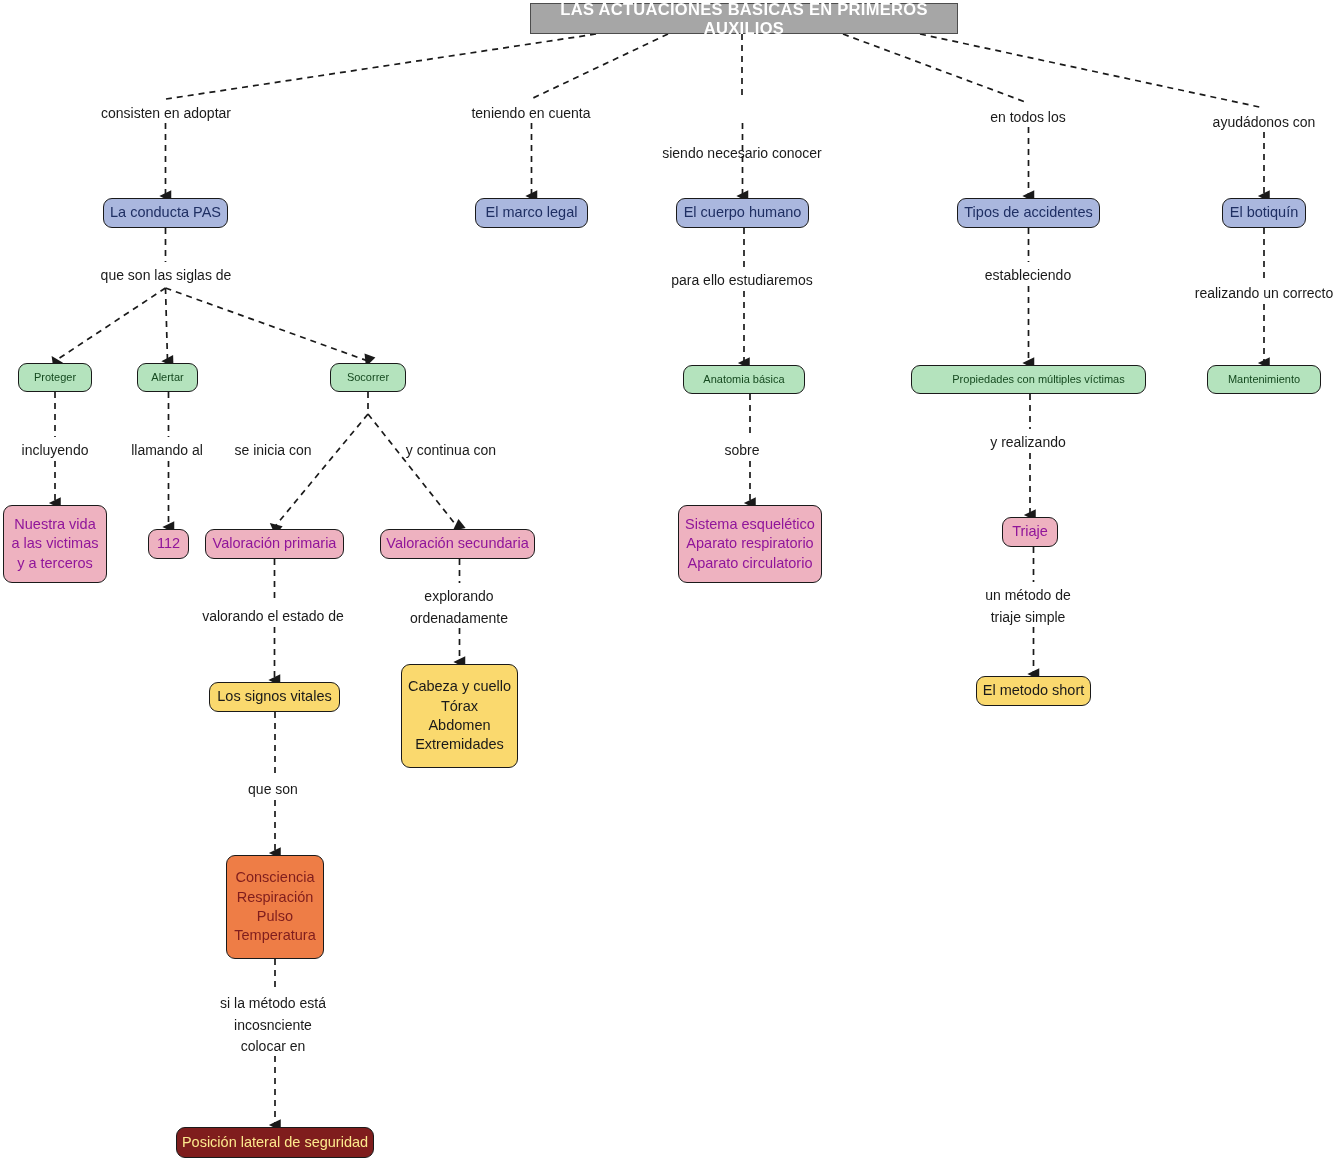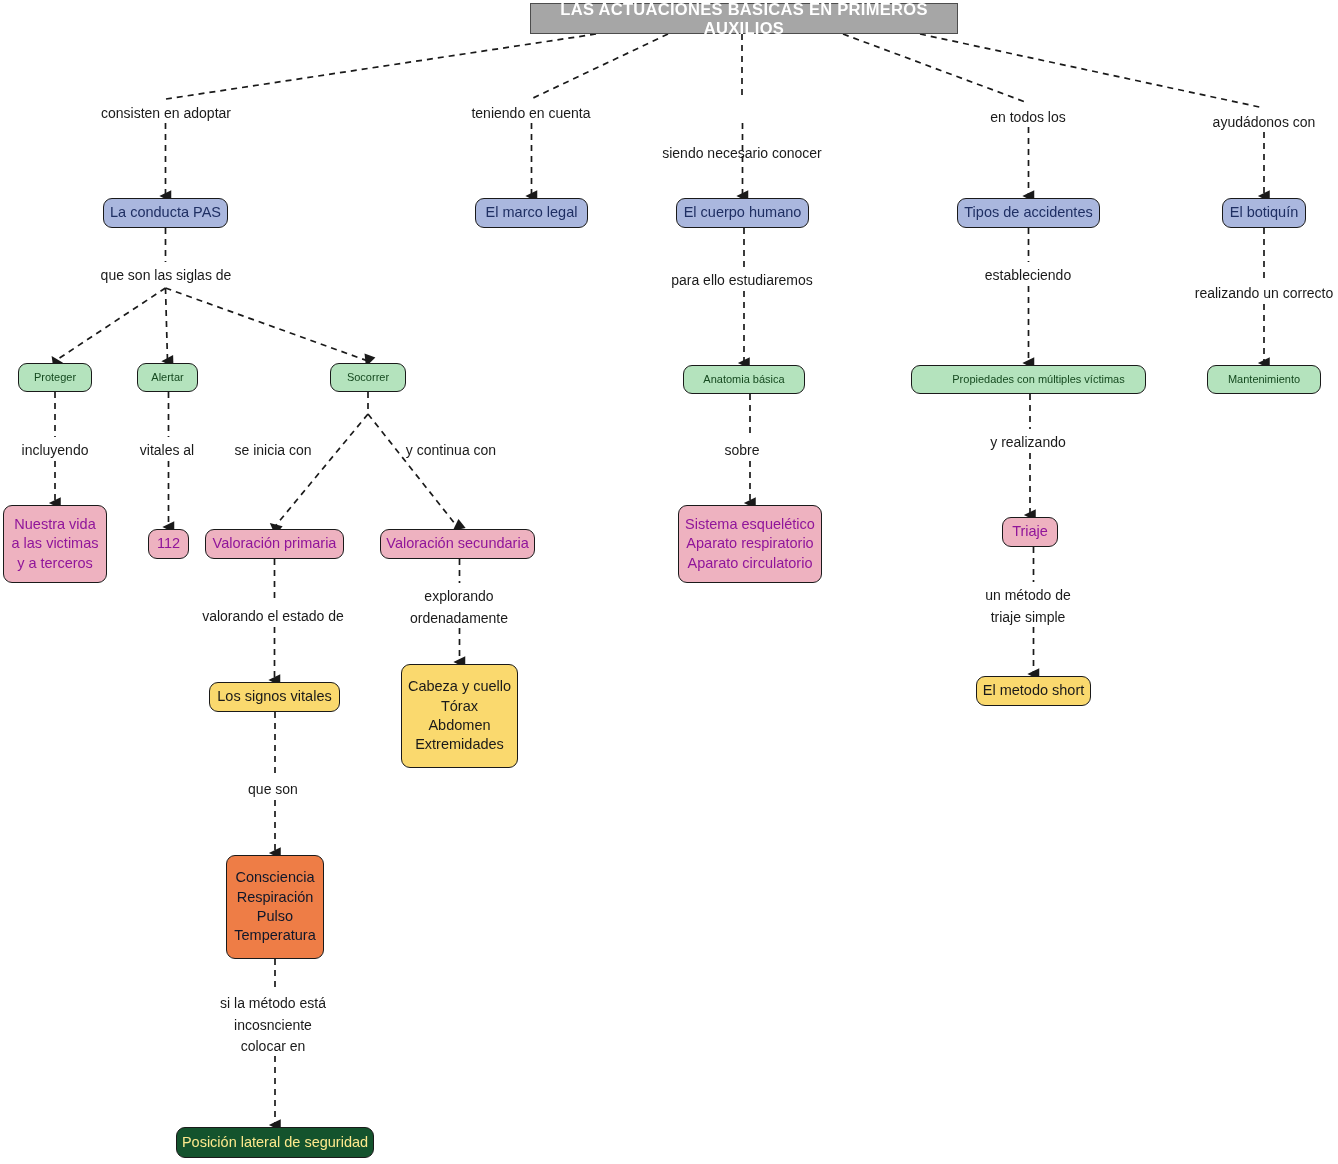--- a/index.html
+++ b/index.html
@@ -57,22 +57,22 @@
     letter-spacing: 0.3px;
     font-stretch: condensed;
     z-index: 3;
     text-align: center;
   }
 
   .n-blue   { background: #aab7de; color: #1f2f63; font-size: 14.5px; }
   .n-green  { background: #b4e3bd; color: #15491f; font-size: 11px; }
   .n-pink   { background: #eeb2c0; color: #90159a; font-size: 14.5px; }
   .n-yellow { background: #fad96e; color: #1a1a1a; font-size: 14.5px; }
-  .n-orange { background: #ee7d46; color: #0f172a; font-size: 14.5px; }
-  .n-brown  { background: #14532d; color: #fde98d; font-size: 14.5px; }
+  .n-orange { background: #ee7d46; color: #7f1d1d; font-size: 14.5px; }
+  .n-brown  { background: #7f1d1d; color: #fde98d; font-size: 14.5px; }
 
   .link-label {
     position: absolute;
     color: #1a1a1a;
     font-size: 14px;
     line-height: 1.55;
     text-align: center;
     white-space: nowrap;
     transform: translateX(-50%);
     z-index: 2;
@@ -158,21 +158,21 @@
       <div class="link-label" style="left: 1028px; top: 265px;">
         <span class="ln">estableciendo</span>
       </div>
       <div class="link-label" style="left: 1264px; top: 283px;">
         <span class="ln">realizando un correcto</span>
       </div>
       <div class="link-label" style="left: 55px; top: 440px;">
         <span class="ln">incluyendo</span>
       </div>
       <div class="link-label" style="left: 167px; top: 440px;">
-        <span class="ln">vitales al</span>
+        <span class="ln">llamando al</span>
       </div>
       <div class="link-label" style="left: 273px; top: 440px;">
         <span class="ln">se inicia con</span>
       </div>
       <div class="link-label" style="left: 451px; top: 440px;">
         <span class="ln">y continua con</span>
       </div>
       <div class="link-label" style="left: 742px; top: 440px;">
         <span class="ln">sobre</span>
       </div>

